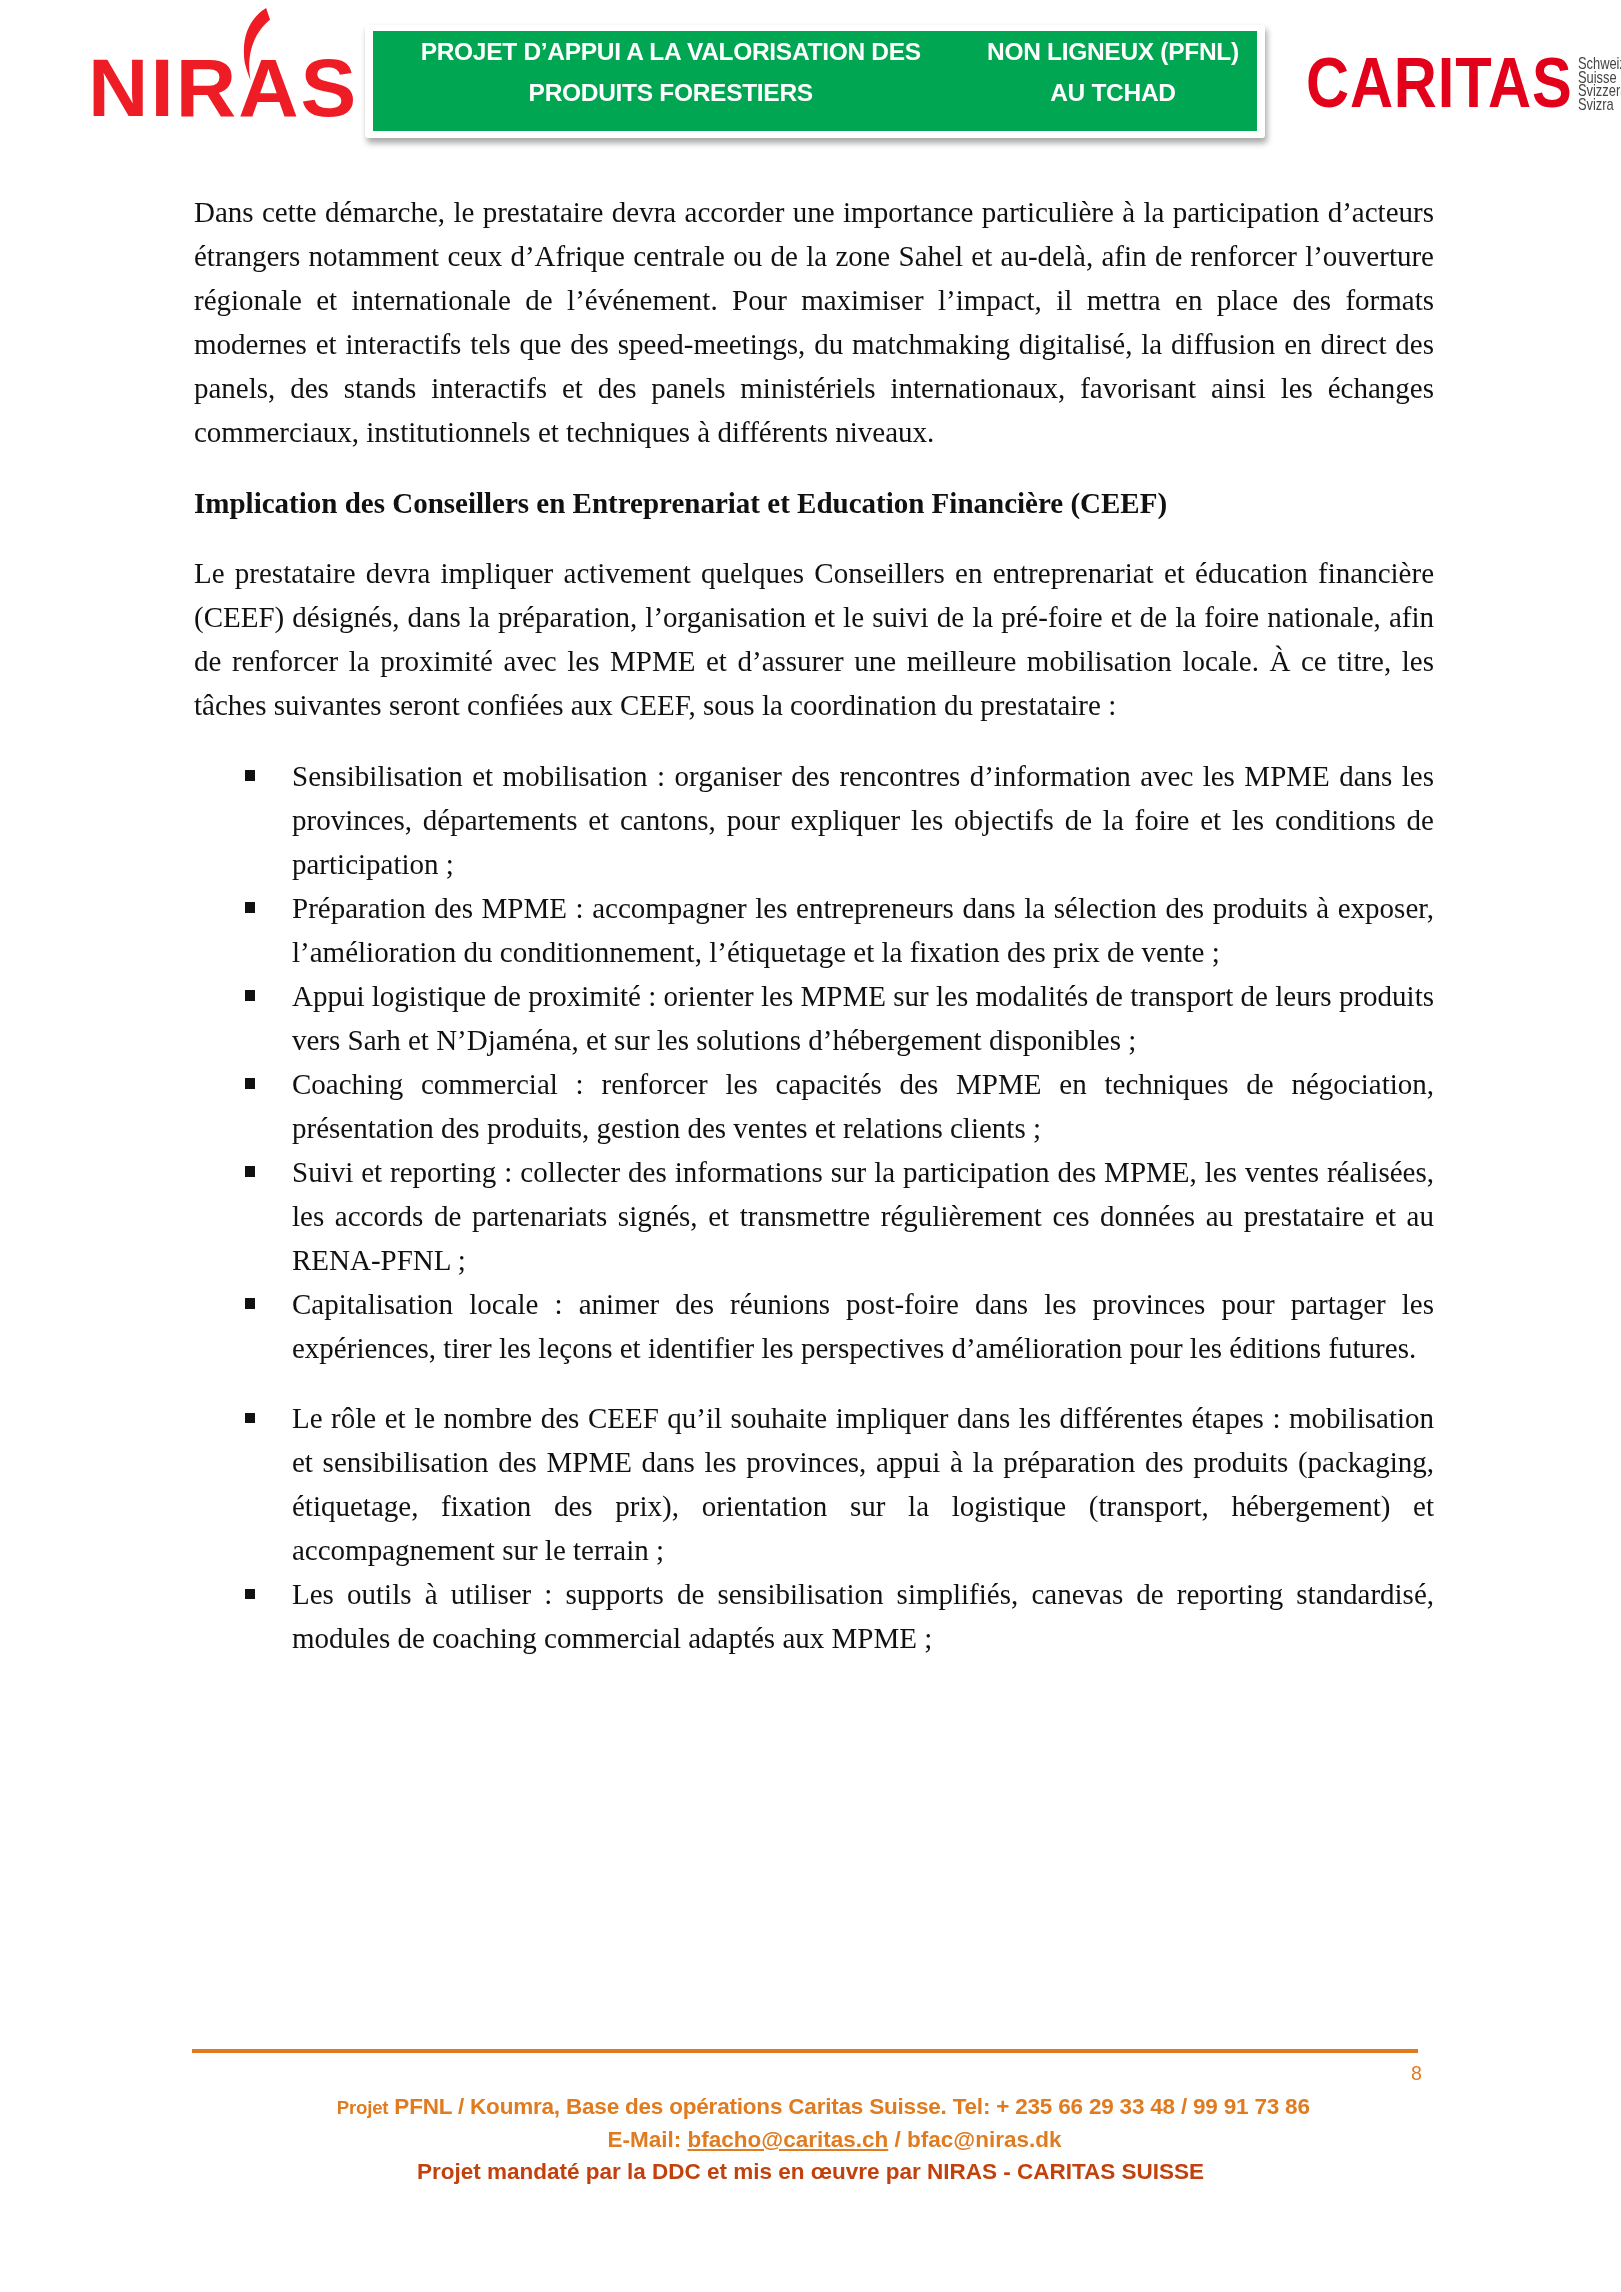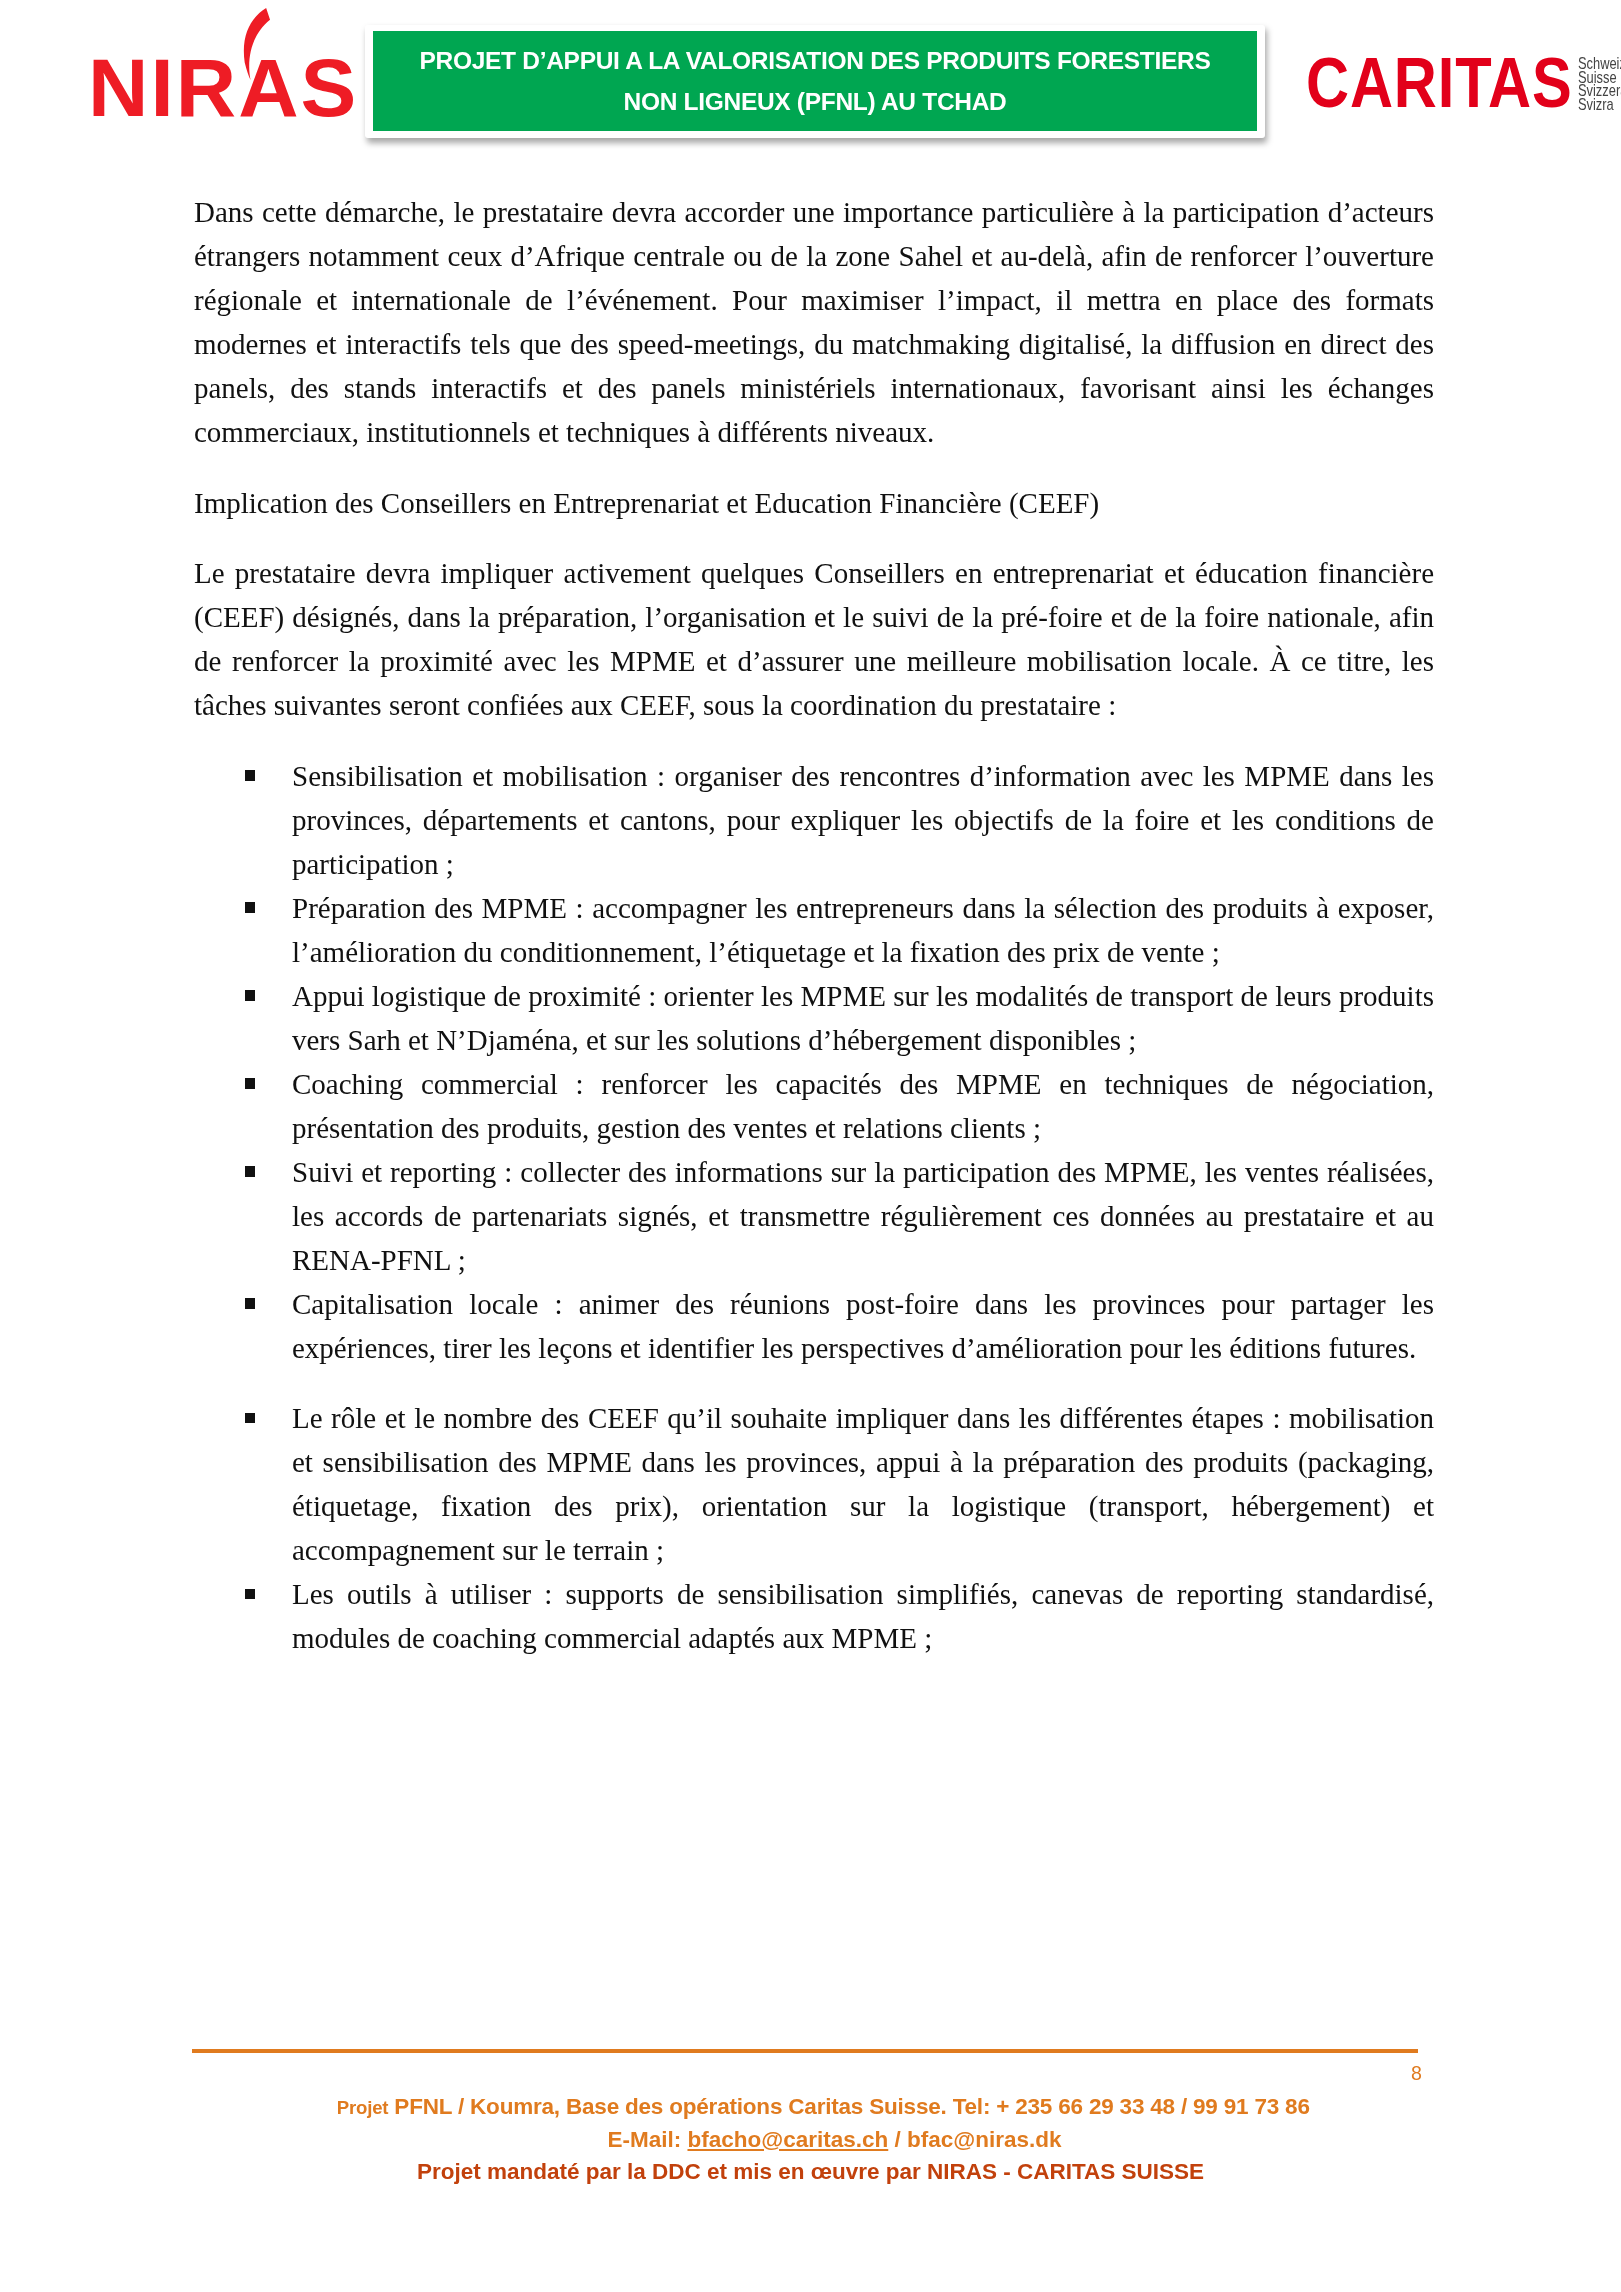--- a/index.html
+++ b/index.html
@@ -2,28 +2,28 @@
 <html><head>
 <meta charset="utf-8">
 <style>
   html, body { margin: 0; padding: 0; background: #ffffff; }
   body { width: 1621px; height: 2293px; position: relative; overflow: hidden; }
   .header { position: absolute; left: 0; top: 0; width: 1331px; height: 157px; }
   .niras-logo { position: absolute; left: 88px; top: 5.9px; width: 265px; height: 118px; }
   .niras-text { position: absolute; left: 0; top: 41px; font-family: "Liberation Sans", sans-serif; font-weight: bold; font-size: 82px; line-height: 82px; color: #ee1c25; letter-spacing: 2px; transform: scaleX(1.02); transform-origin: left; }
   .niras-swoosh { position: absolute; left: 145px; top: 0; width: 39px; height: 76px; }
   .banner-outer { position: absolute; left: 365px; top: 24.5px; width: 900px; height: 113px; background: #ffffff; box-shadow: 2px 4.9px 5.9px rgba(0,0,0,0.35); border-radius: 2.9px; }
-  .banner { position: absolute; left: 7.8px; top: 6.9px; right: 7.8px; bottom: 6.9px; background: #00a651; color: #ffffff; font-family: "Liberation Sans", sans-serif; font-weight: bold; font-size: 24.5px; text-align: center; display: flex; flex-direction: column; justify-content: center; line-height: 41px; letter-spacing: -0.3px; }
+  .banner { position: absolute; left: 7.8px; top: 6.9px; right: 7.8px; bottom: 6.9px; background: #00a651; color: #ffffff; font-family: "Liberation Sans", sans-serif; font-weight: bold; font-size: 24.5px; text-align: center; display: flex; flex-direction: row; justify-content: center; line-height: 41px; letter-spacing: -0.3px; }
   .caritas { position: absolute; left: 1274px; top: 47px; width: 323px; height: 78px; margin-left: 32px; }
   .caritas-word { position: absolute; left: 0; top: 0; font-family: "Liberation Sans", sans-serif; font-weight: bold; font-size: 71px; line-height: 71px; color: #e2001a; letter-spacing: 1px; transform: scaleX(0.84); transform-origin: left; }
   .caritas-langs { position: absolute; left: 272px; top: 9.8px; font-family: "Liberation Sans", sans-serif; font-size: 15.7px; line-height: 13.7px; color: #444; transform: scaleX(0.82); transform-origin: left; }
 
   .content { position: absolute; left: 194px; top: 190px; width: 1240px; font-family: "Liberation Serif", serif; font-size: 29px; line-height: 44px; color: #111; }
   .content p { margin: 0 0 26.5px 0; text-align: justify; }
-  .content h3 { margin: 0 0 26.5px 0; font-size: 29px; font-weight: normal; line-height: 44px; }
+  .content h3 { margin: 0 0 26.5px 0; font-size: 29px; font-weight: bold; line-height: 44px; }
   .content ul { list-style: none; margin: 0 0 26.5px 0; padding: 0; }
   .content ul li { position: relative; padding-left: 98px; text-align: justify; }
   .bullet { position: absolute; left: 51px; top: 16.7px; width: 9.8px; height: 10.8px; background: #111; }
 
   .footer-line { position: absolute; left: 192px; top: 2049px; width: 1226px; height: 3.9px; background: #e07b1f; }
   .page-number { position: absolute; left: 1411px; top: 2062px; font-family: "Liberation Sans", sans-serif; font-size: 19.6px; color: #e07b1f; }
   .footer { position: absolute; left: 0; top: 2091px; width: 1621px; text-align: center; font-family: "Liberation Sans", sans-serif; font-weight: bold; font-size: 22.5px; line-height: 32px; }
   .footer .addr { color: #e07b1f; padding-left: 25.5px; letter-spacing: -0.2px; text-align: center; }
   .footer .addr .small { font-size: 18.6px; }
   .footer .mail { color: #e07b1f; padding-left: 48px; }

